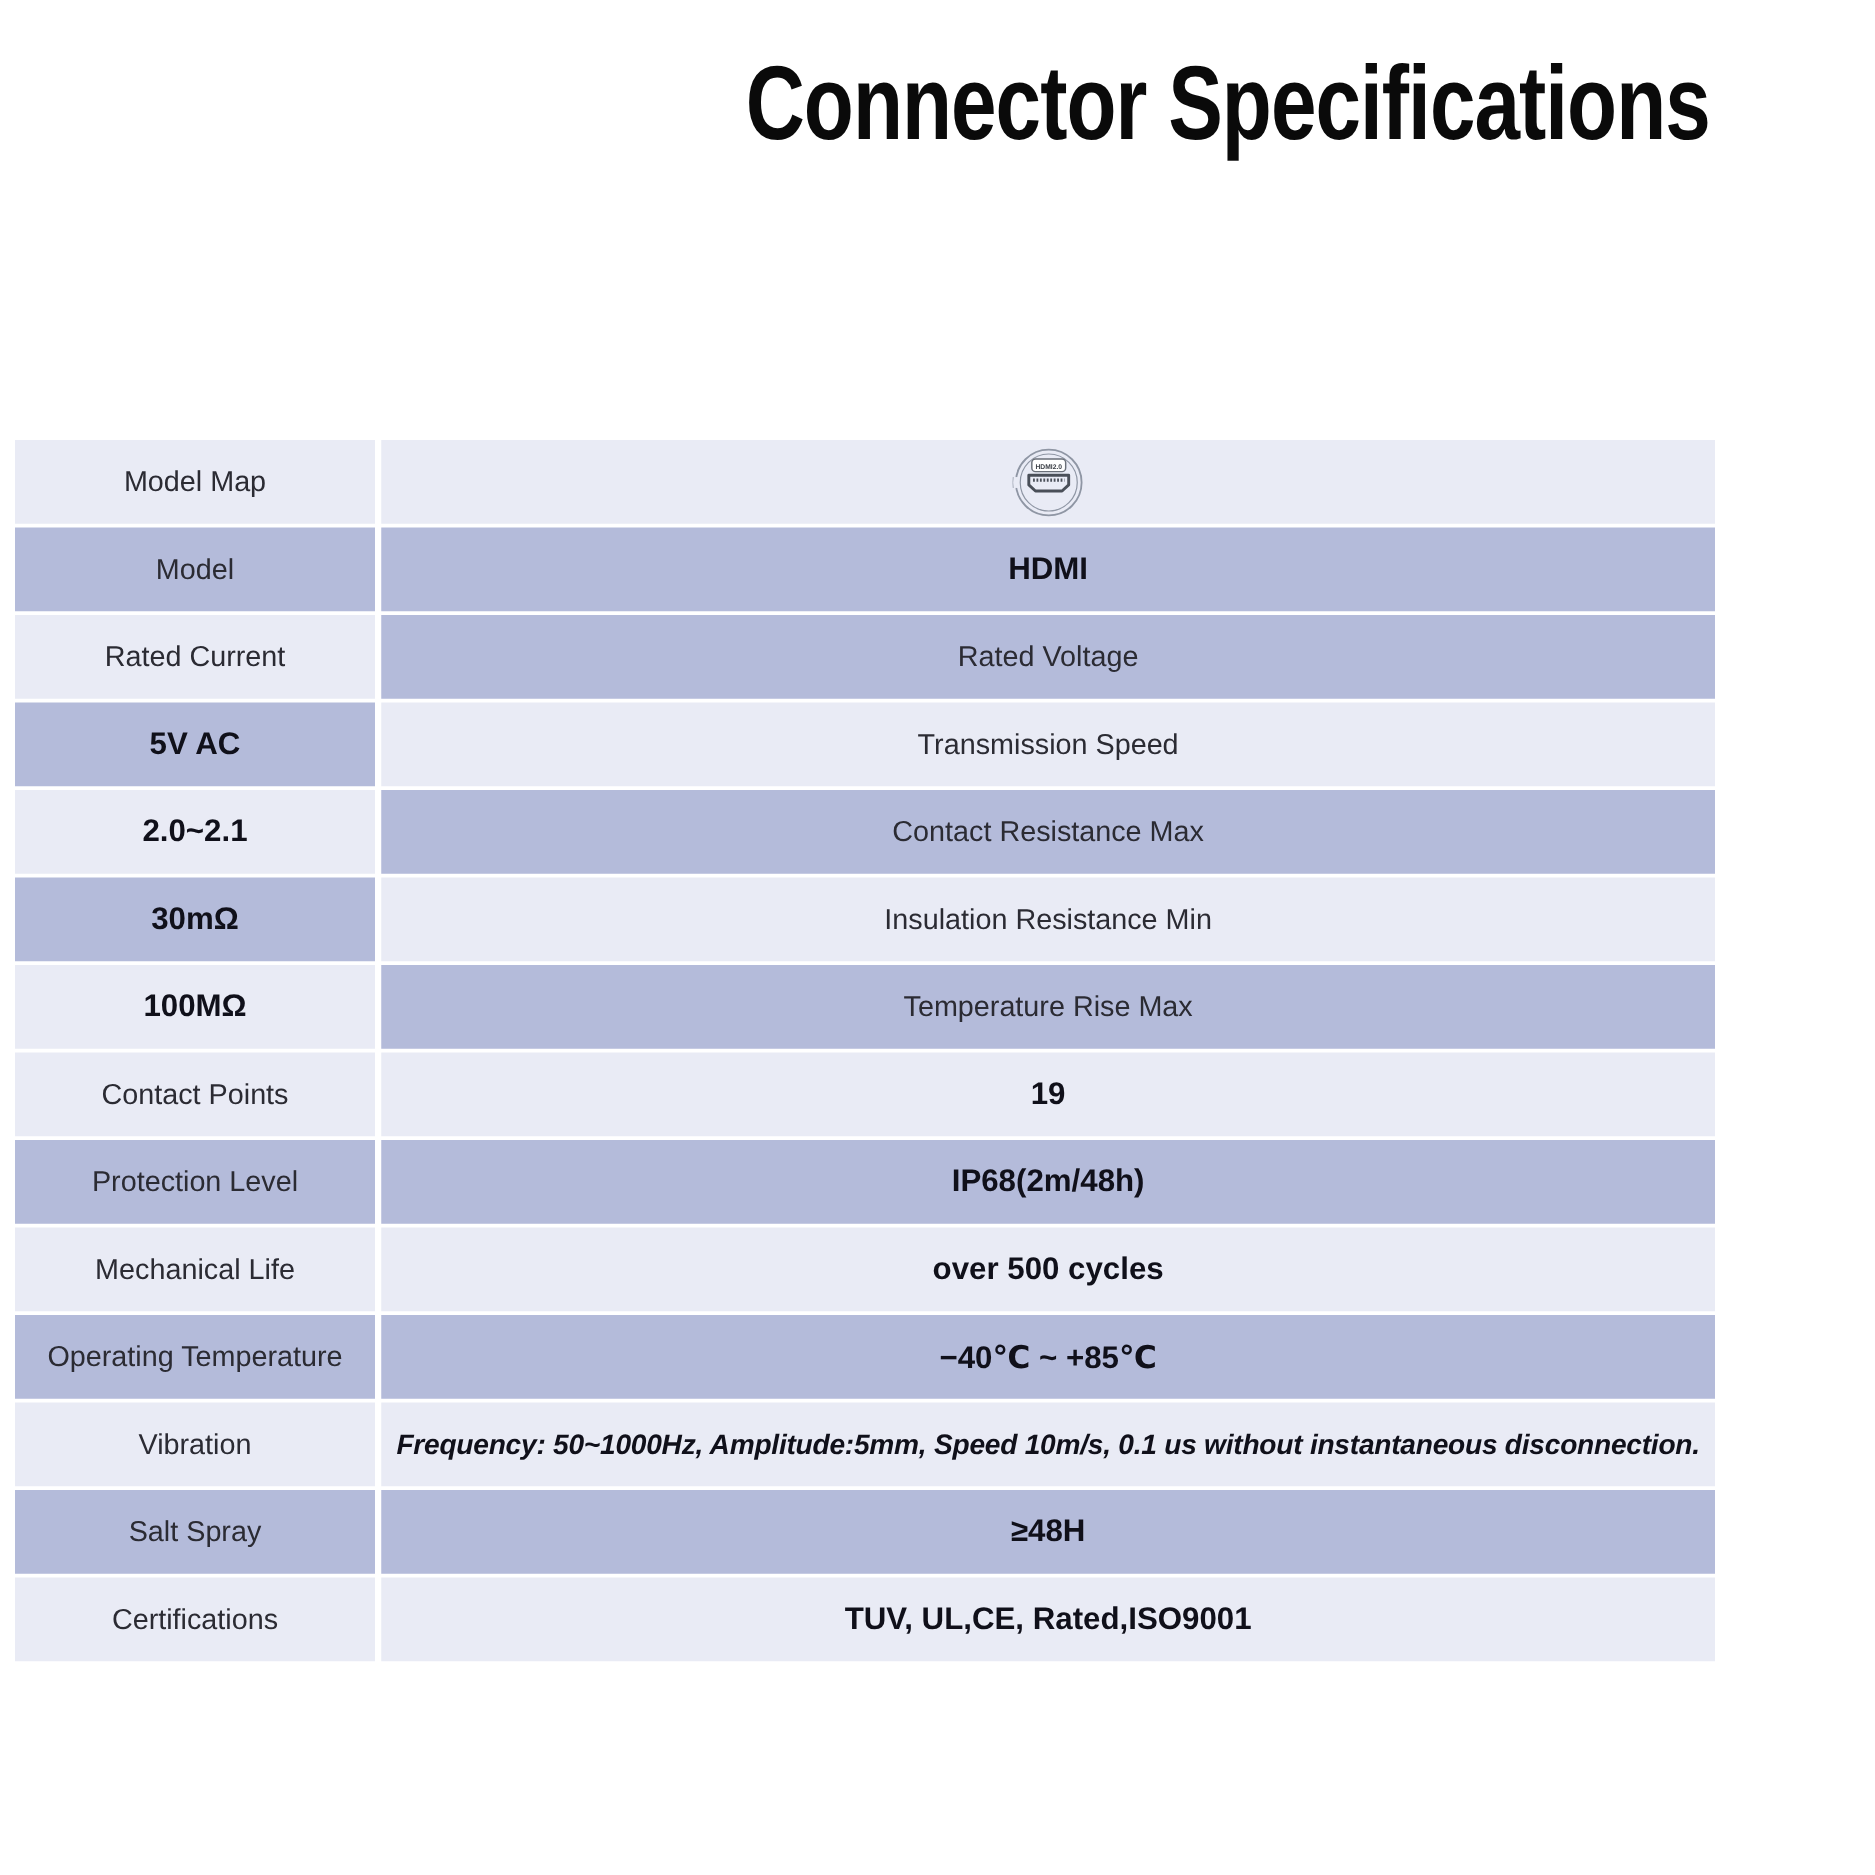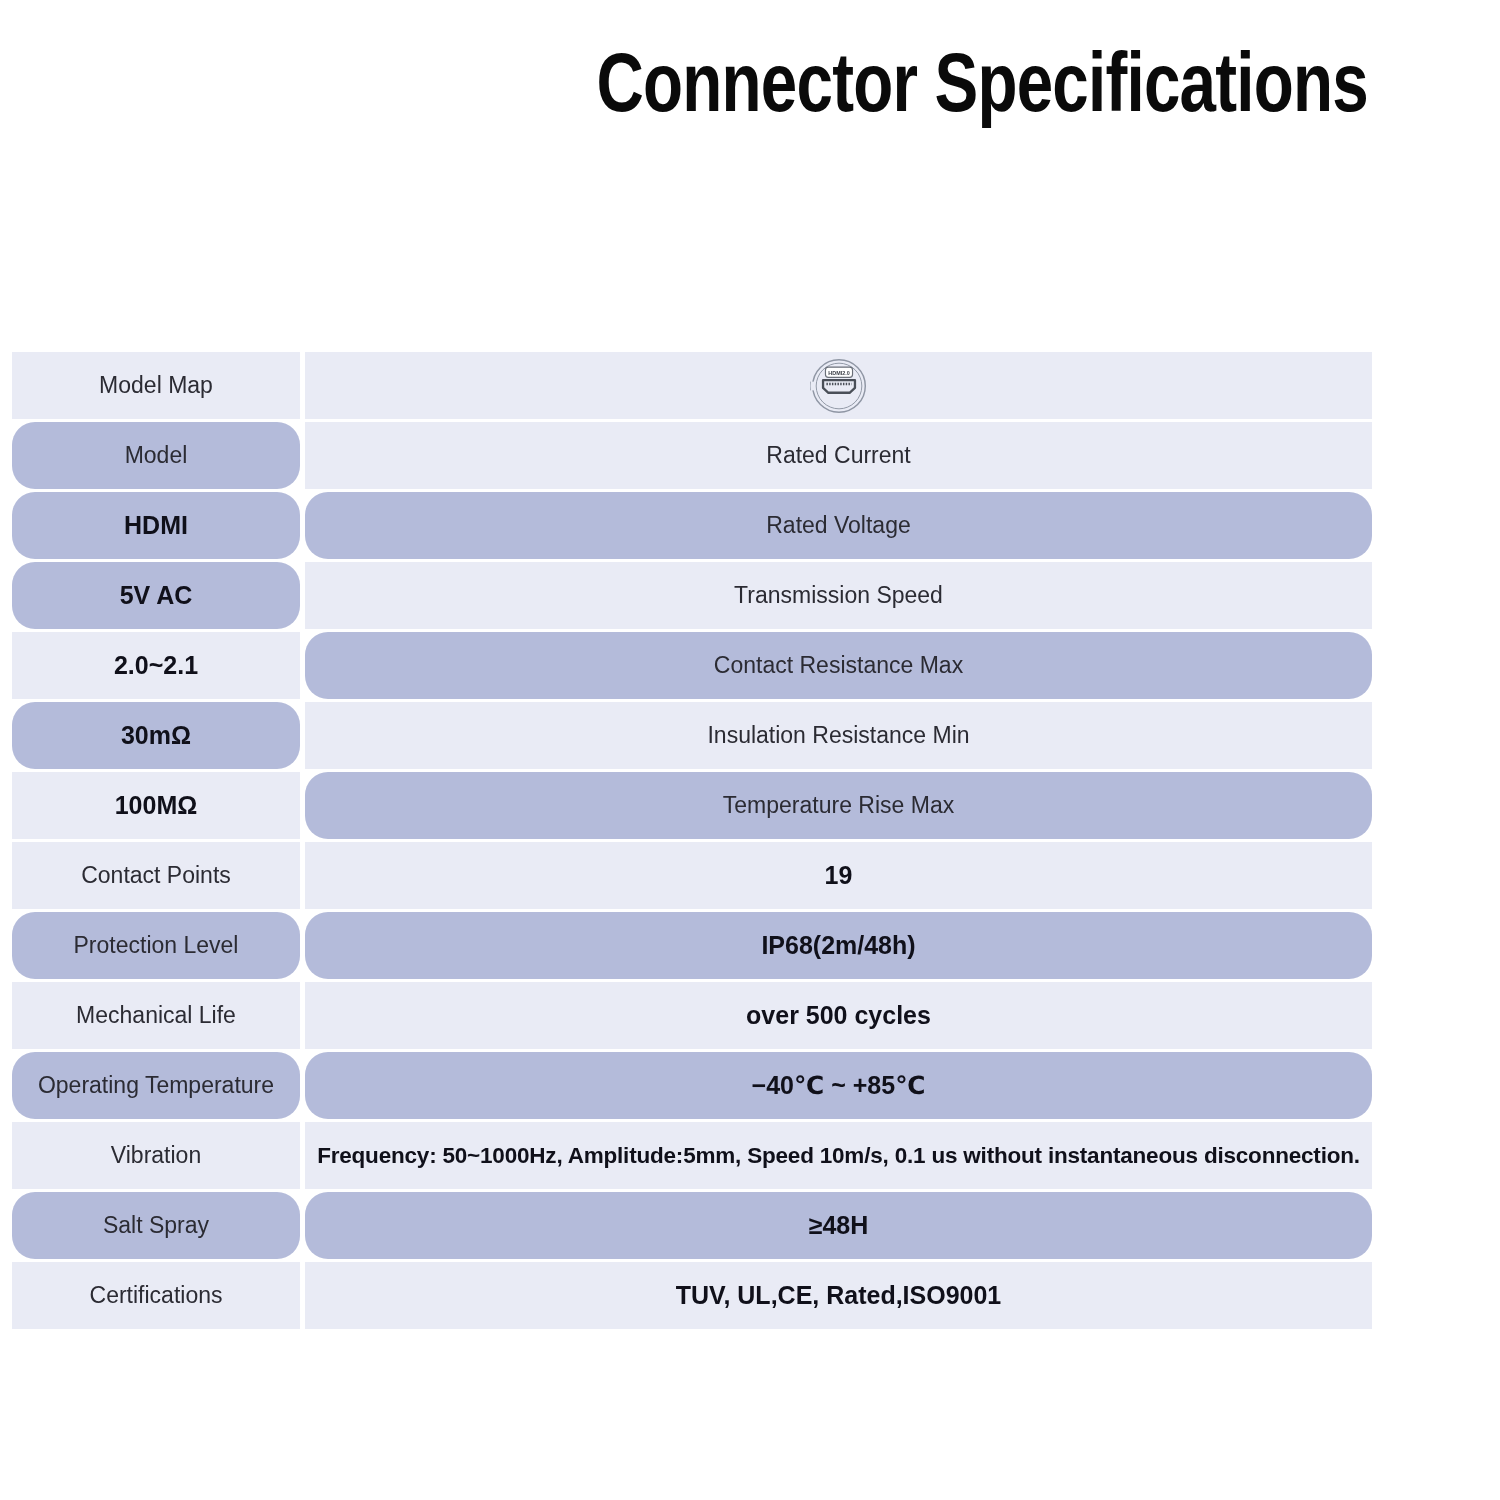--- a/index.html
+++ b/index.html
@@ -40,37 +40,38 @@
     column-gap:5px;
   }
   .cell{
     height:67px;
     display:flex;
     align-items:center;
     justify-content:center;
     text-align:center;
   }
   .cell.light{background:var(--row-light);}
-  .cell.dark{background:var(--row-dark);border-radius:23px;}
+  .cell.dark{background:var(--row-dark);}
   .cell.label{
     font-size:23px;
     font-weight:400;
     color:var(--label-color);
     padding:0 4px;
   }
   .cell.value{
     font-size:25px;
     font-weight:700;
     color:var(--value-color);
     padding:0 10px;
   }
   .cell.value.long-text{
     font-size:22.5px;
     letter-spacing:-0.2px;
     white-space:nowrap;
+    font-style:italic;
   }
   .hdmi-badge{display:block;}
 </style>
 </head>
 <body>
 
 <div class="page">
   <h1 class="title">Connector Specifications</h1>
   <div class="spec-table" id="spec-table">
       <div class="cell label light">Model Map</div>
@@ -80,22 +81,22 @@
   <circle cx="0" cy="0" r="23.6" fill="none" stroke="var(--icon-stroke)" stroke-width="1"></circle>
   <rect x="-29.5" y="-4.5" width="4.5" height="9" fill="var(--row-light)"></rect>
   <path d="M -29.5 -4.5 a 27.2 27.2 0 0 0 0 9" fill="none" stroke="var(--icon-stroke)" stroke-width="0.8"></path>
   <rect x="-14" y="-19.5" width="28" height="10.5" rx="3" fill="#ffffff" stroke="#6a6f78" stroke-width="1.2"></rect>
   <text x="0" y="-11.4" text-anchor="middle" font-size="5.6" font-weight="bold" fill="#3c4048" font-family="Liberation Sans, sans-serif">HDMI2.0</text>
   <path d="M -16.5 -6 H 16.5 V 2 L 11 7 H -11 L -16.5 2 Z" fill="none" stroke="var(--connector-stroke)" stroke-width="2.4" stroke-linejoin="round"></path>
   <line x1="-13" y1="-2" x2="13" y2="-2" stroke="var(--connector-stroke)" stroke-width="2.6" stroke-dasharray="1.5 1.35"></line>
 </svg>
       </div>
       <div class="cell label dark">Model</div>
+      <div class="cell value dark">HDMI</div>
       <div class="cell label light">Rated Current</div>
-      <div class="cell value dark">HDMI</div>
       <div class="cell label dark">Rated Voltage</div>
       <div class="cell value dark">5V AC</div>
       <div class="cell label light">Transmission Speed</div>
       <div class="cell value light">2.0~2.1</div>
       <div class="cell label dark">Contact Resistance Max</div>
       <div class="cell value dark">30mΩ</div>
       <div class="cell label light">Insulation Resistance Min</div>
       <div class="cell value light">100MΩ</div>
       <div class="cell label dark">Temperature Rise Max</div>
       <div class="cell label light">Contact Points</div>

